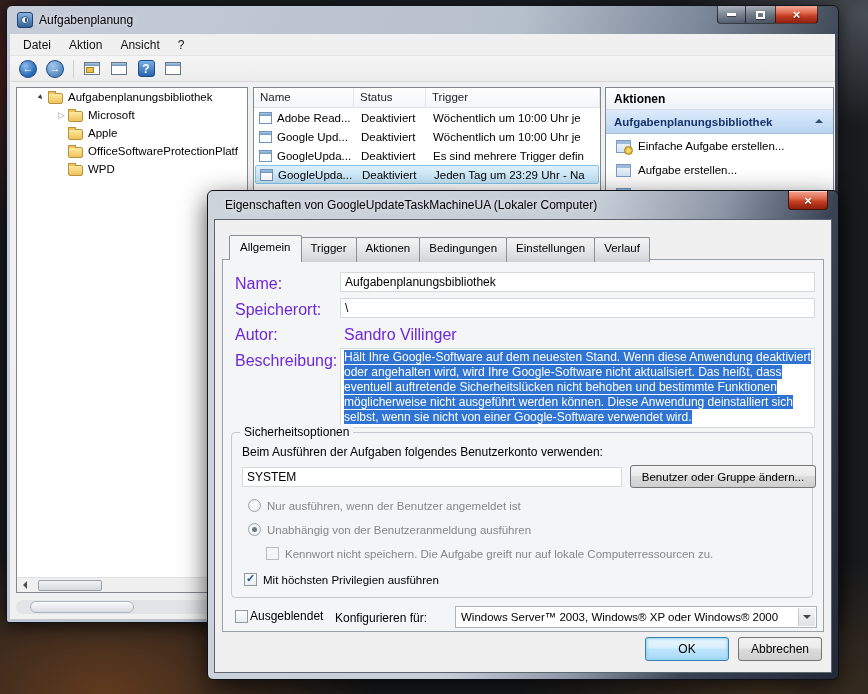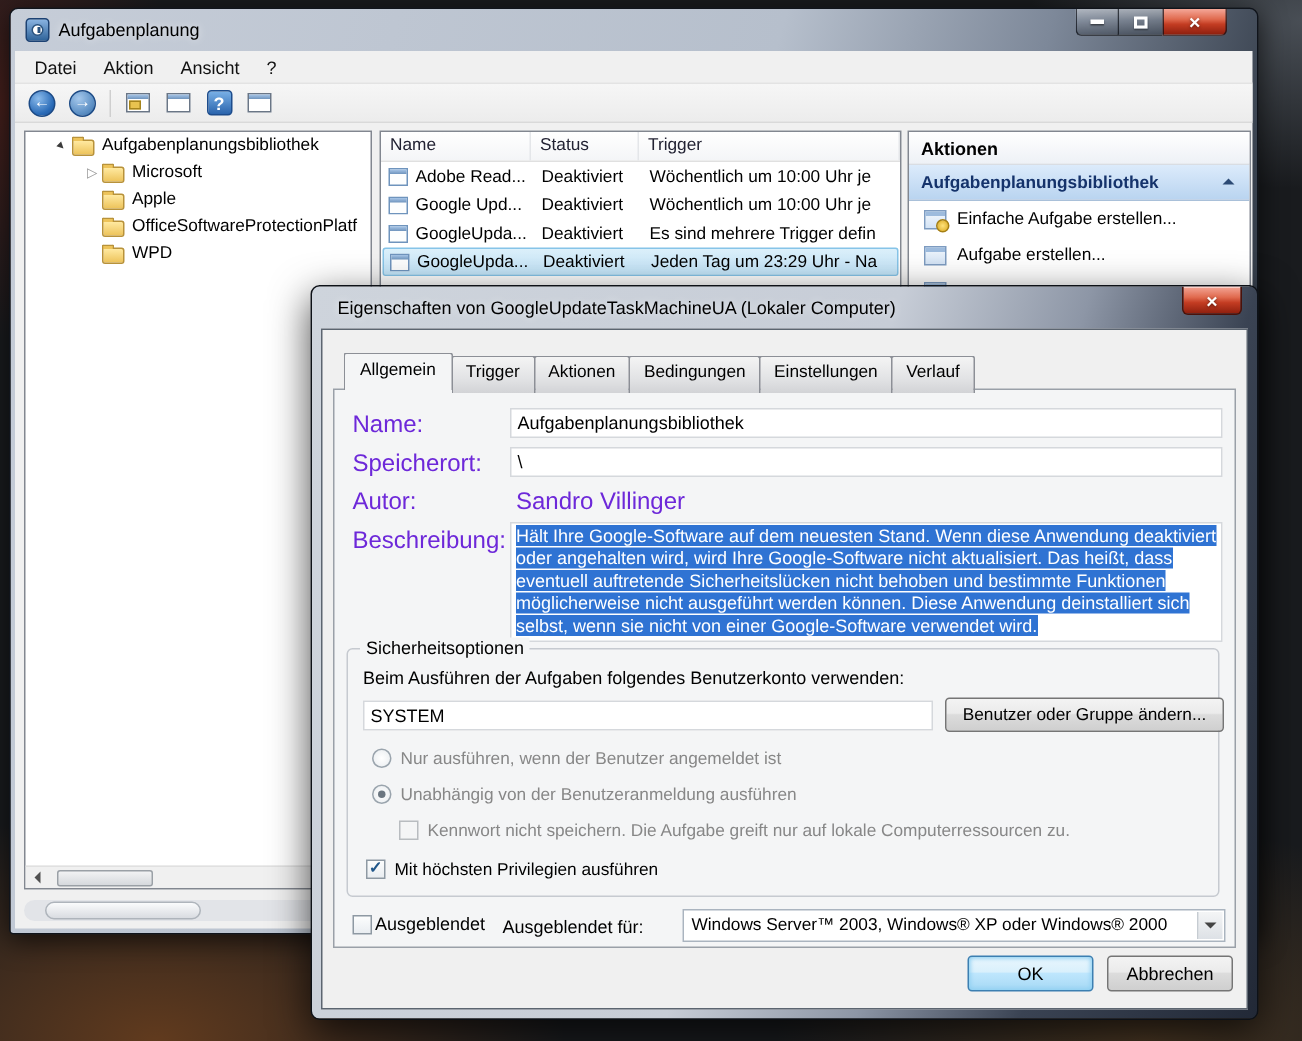--- a/index.html
+++ b/index.html
@@ -393,21 +393,21 @@
                 <span class="mark">✓</span>
               </span>
             <span>Mit höchsten Privilegien ausführen</span>
           </div>
         </div>
 
         <div class="f-hidden">
           <span class="checkbox"></span>
           <span>Ausgeblendet</span>
         </div>
-        <span class="f-conf-label">Ausgeblendet für:</span>
+        <span class="f-conf-label">Konfigurieren für:</span>
         <div class="f-select">
           <span>Windows Server™ 2003, Windows® XP oder Windows® 2000</span>
           <span class="select-arrow-btn"></span>
         </div>
       </div>
 
       <div class="dialog-buttons">
         <div class="btn default">OK</div>
         <div class="btn">Abbrechen</div>
       </div>

